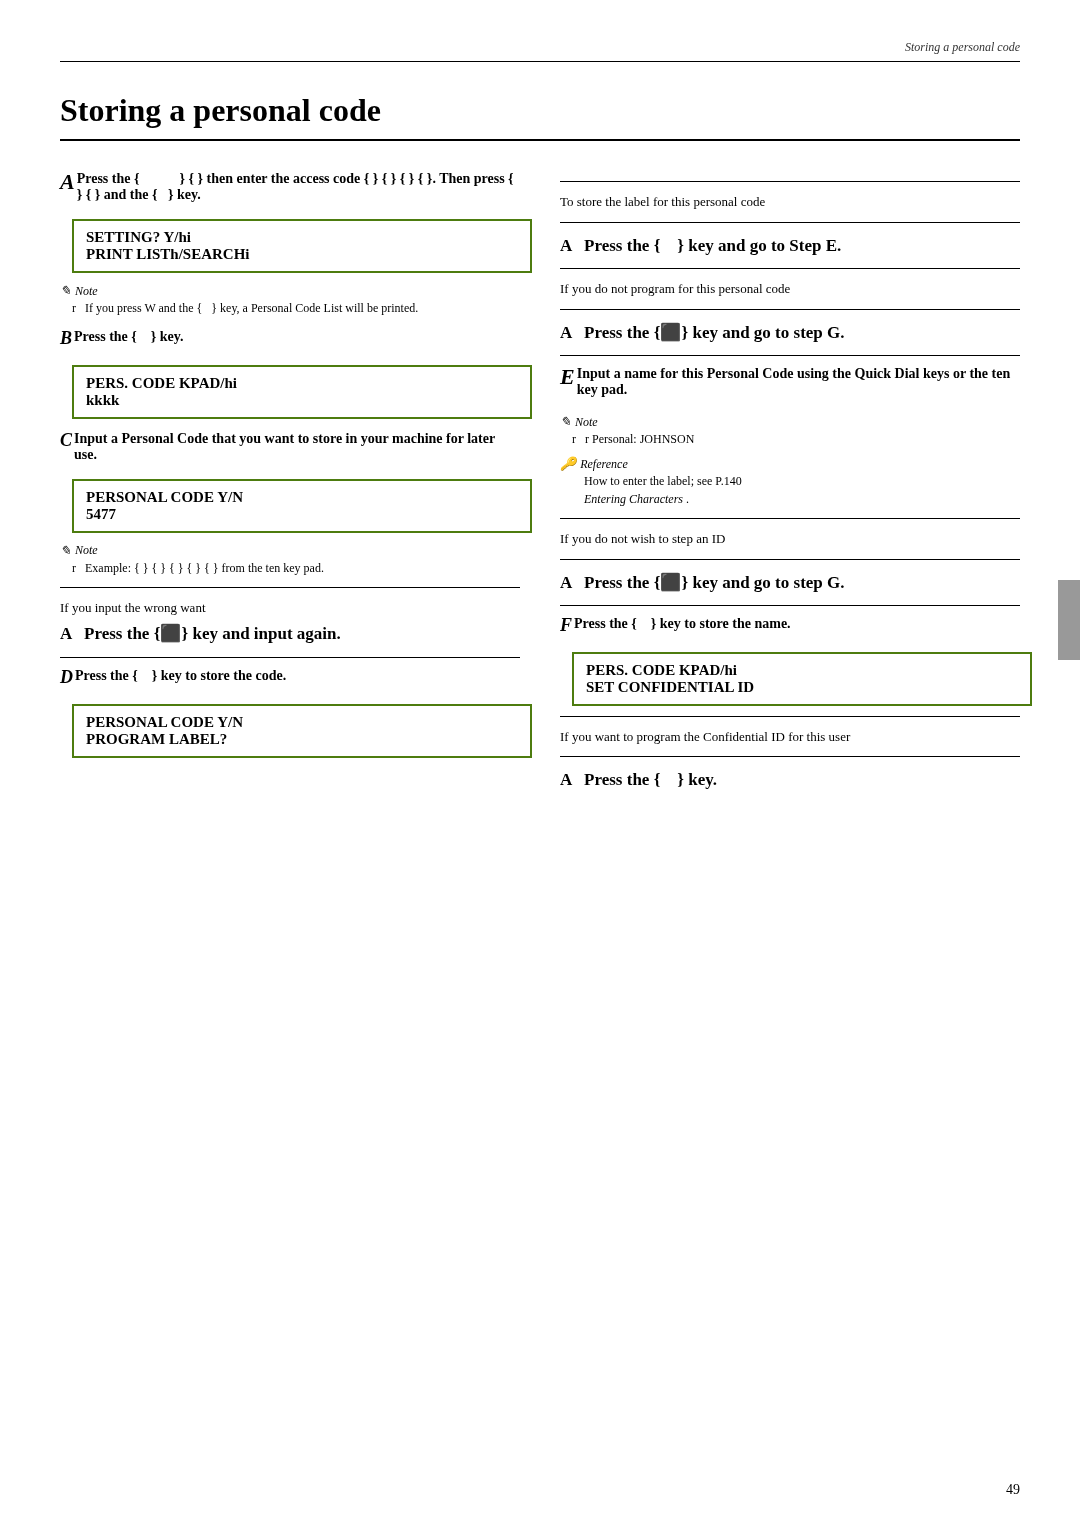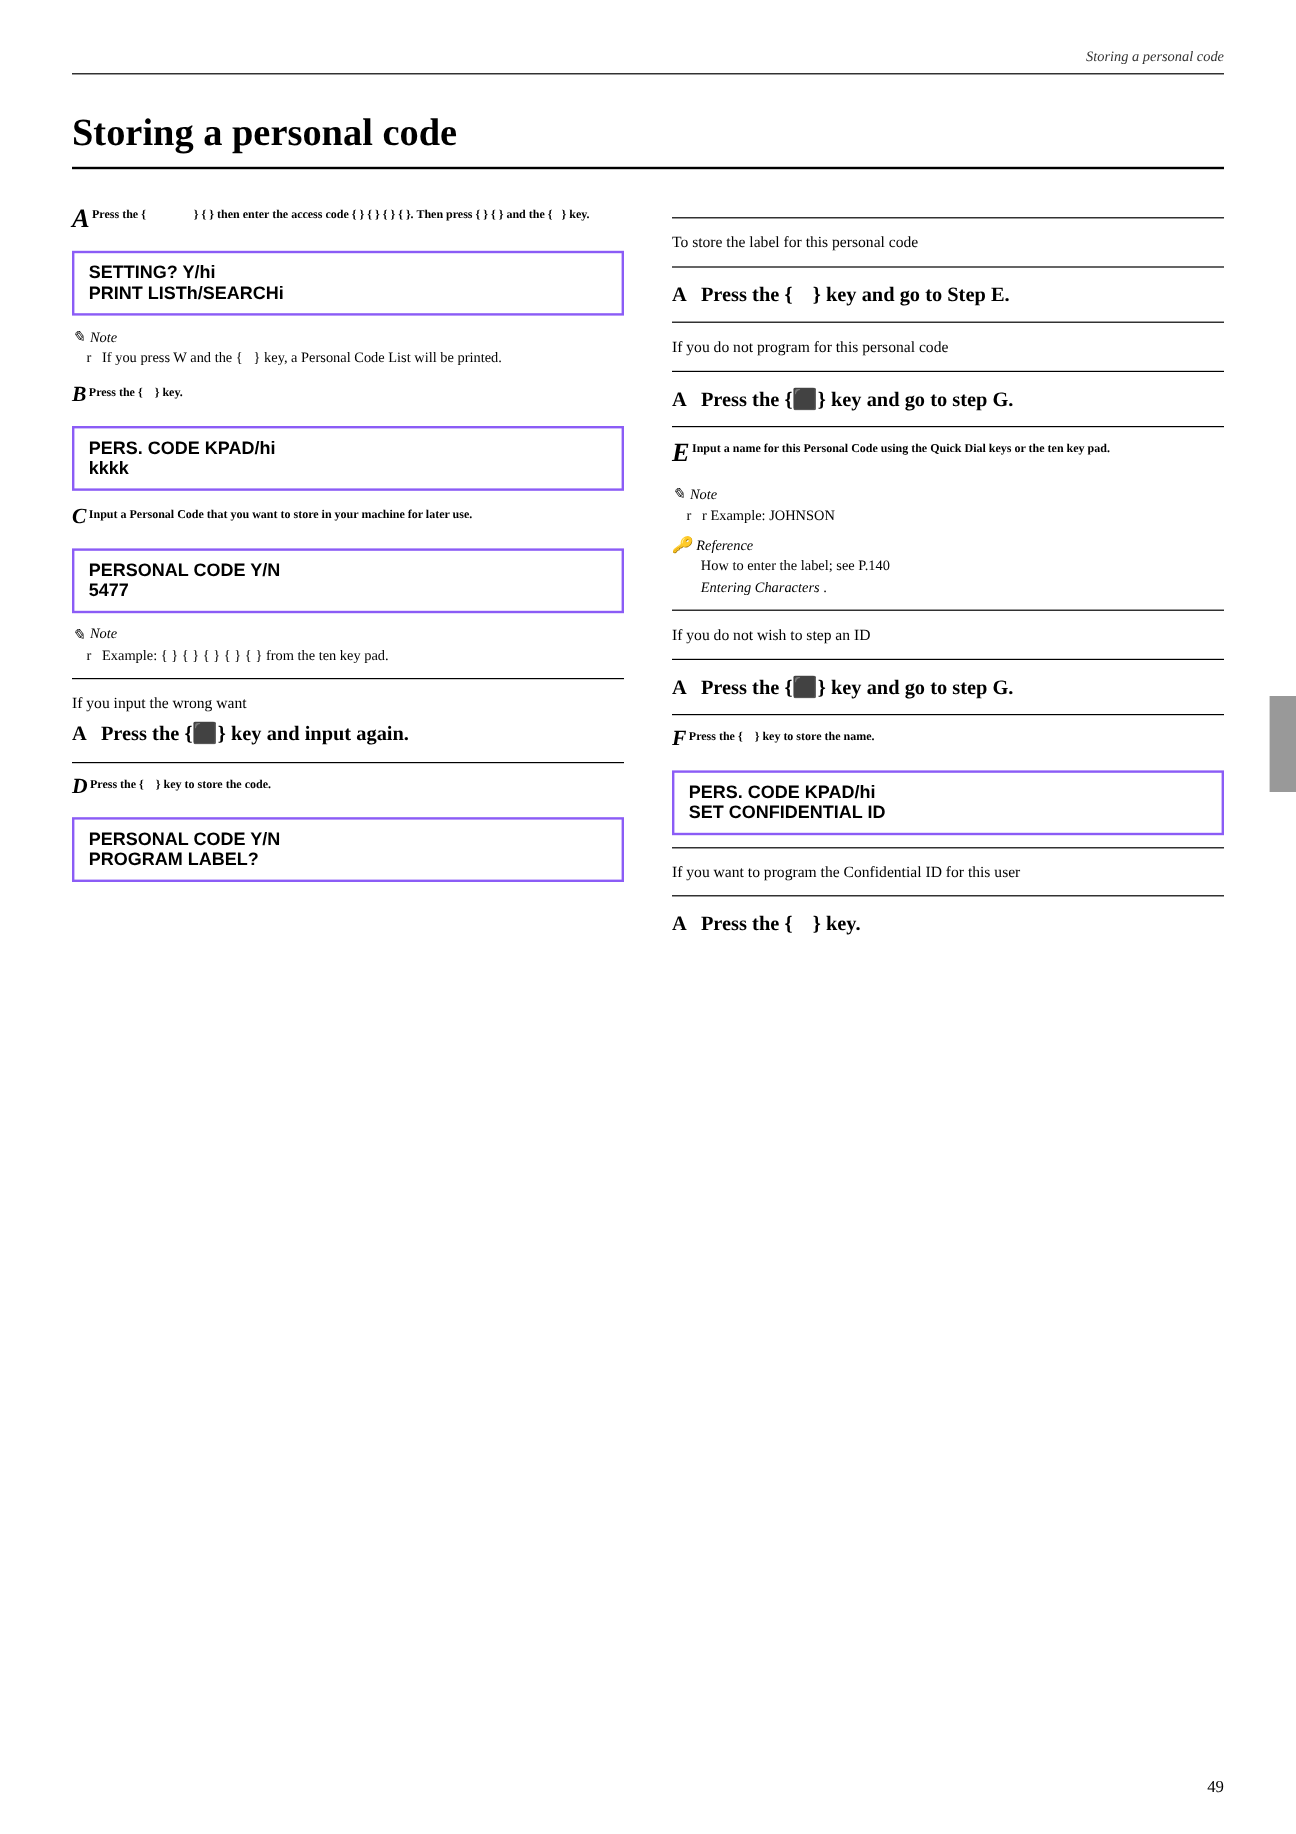--- a/index.html
+++ b/index.html
@@ -42,32 +42,32 @@
       gap: 40px;
     }
     .col-left {
       width: 460px;
       flex-shrink: 0;
     }
     .col-right {
       flex: 1;
     }
     .step-text {
-      font-size: 10px;
+      font-size: 14px;
       font-weight: normal;
       display: inline;
     }
     .step-block {
       margin-bottom: 16px;
     }
     .lcd-box {
-      border: 2px solid #8b5cf6;
+      border: 2px solid #4d7c0f;
       padding: 8px 12px;
-      margin: 10px 0;
-      font-family: Liberation Sans, sans-serif;
+      margin: 10px 12px;
+      font-family: Liberation Serif, serif;
       font-size: 15px;
       font-weight: bold;
       background: #fff;
       display: inline-block;
       min-width: 200px;
     }
     .lcd-box-wide {
       display: block;
       width: 100%;
     }
@@ -305,21 +305,21 @@
         <span class="step-text"><strong>Input a name for this Personal Code using the Quick Dial keys or the ten key pad.</strong></span>
       </div>
 
 
       <div class="note-block">
         <div class="note-header">
           <span class="note-icon">✎</span>
           <span>Note</span>
         </div>
         <div class="note-text">
-          r &nbsp; <span>r  Example: JOHNSON</span>
+          r &nbsp; <span>r  Personal: JOHNSON</span>
         </div>
       </div>
 
       <div class="note-block">
         <div class="ref-header">
           <span class="note-icon">🔑</span>
           <span>Reference</span>
         </div>
         <div class="ref-text">
           &nbsp;&nbsp;&nbsp;&nbsp;How to enter the label; see P.140<br>

